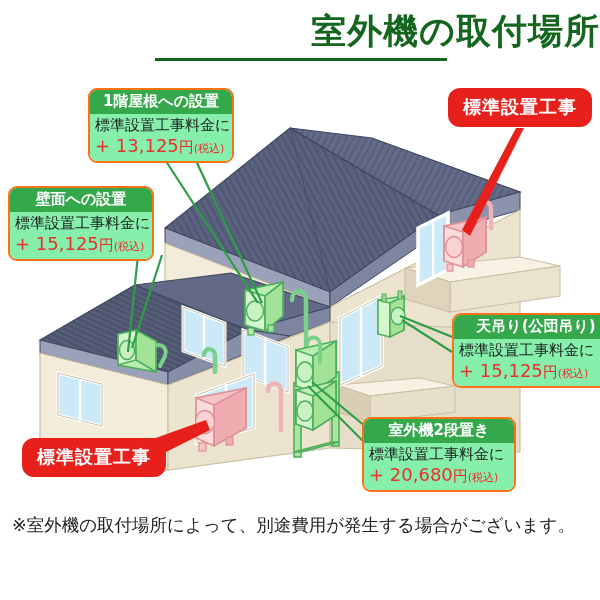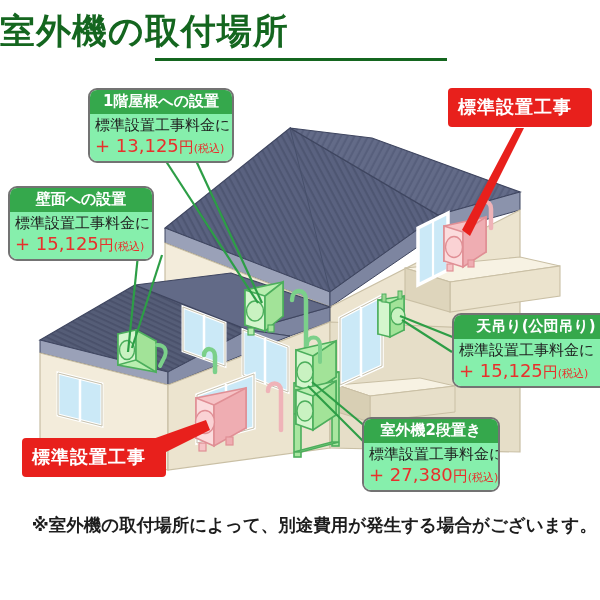--- a/index.html
+++ b/index.html
@@ -8,40 +8,40 @@
     background:#ffffff;
     font-family:"DejaVu Sans","Liberation Sans",sans-serif;
     overflow:hidden;
     position:relative;
   }
   #stage{position:absolute;left:0;top:0;width:600px;height:600px;}
 
   
   .title{
     position:absolute;left:0;top:8px;width:600px;
-    text-align:left;
+    text-align:right;
     font-size:35px;
     font-weight:bold;
     color:#14661f;
     letter-spacing:1px;
     line-height:1.35;
   }
   .title-underline{
     position:absolute;left:155px;top:58px;width:292px;height:3px;
     background:#14661f;
   }
 
   
   #house-svg{position:absolute;left:0;top:0;width:600px;height:600px;}
 
   
   .callout{
     position:absolute;
     background:#ffffff;
-    border:2px solid #737373;
+    border:2px solid #f97316;
     border-radius:9px;
     box-sizing:border-box;
     overflow:hidden;
     z-index:20;
   }
   .callout .c-head{
     background:#35a84c;
     color:#ffffff;
     font-weight:bold;
     font-size:15px;
@@ -67,41 +67,40 @@
     line-height:1.25;
     white-space:nowrap;
   }
   .callout .c-line2 .yen{font-size:15px;}
   .callout .c-line2 .tax{font-size:11px;}
 
   
   .badge{
     position:absolute;
     background:#e8201c;
-    border-radius:4px;
+    border-radius:12px;
     color:#ffffff;
     font-weight:bold;
     font-size:18px;
-    text-align:left;
+    text-align:center;
     padding:7px 10px 8px 10px;
     box-sizing:border-box;
     letter-spacing:1px;
     z-index:20;
     white-space:nowrap;
   }
 
   
   .notes{
     position:absolute;left:12px;top:512px;width:585px;
     font-size:17.5px;
     color:#1d1d1d;
     line-height:1.58;
-    font-weight:bold;
+    font-weight:normal;
     white-space:nowrap;
-    text-align:right;
   }
   .notes div{margin:0;padding:0;}
 </style>
 </head>
 <body>
 
 <div id="stage">
 
   <div class="title">室外機の取付場所</div>
   <div class="title-underline"></div>
@@ -300,26 +299,26 @@
   <div class="callout" style="left:452px;top:313px;width:168px;">
     <div class="c-head">天吊り(公団吊り)</div>
     <div class="c-body">
       <div class="c-line1">標準設置工事料金に</div>
       <div class="c-line2">
         <span>+ 15,125</span><span class="yen">円</span><span class="tax">(税込)</span>
       </div>
     </div>
   </div>
 
-  <div class="callout" style="left:362px;top:417px;width:138px;">
+  <div class="callout" style="left:362px;top:417px;width:154px;">
     <div class="c-head">室外機2段置き</div>
     <div class="c-body">
       <div class="c-line1">標準設置工事料金に</div>
       <div class="c-line2">
-        <span>+ 27,380</span><span class="yen">円</span><span class="tax">(税込)</span>
+        <span>+ 20,680</span><span class="yen">円</span><span class="tax">(税込)</span>
       </div>
     </div>
   </div>
 
   <div class="badge" style="left:448px;top:88px;width:144px;">標準設置工事</div>
 
   <div class="badge" style="left:22px;top:438px;width:144px;">標準設置工事</div>
 
   <div class="notes">
     <div>※室外機の取付場所によって、別途費用が発生する場合がございます。</div>

